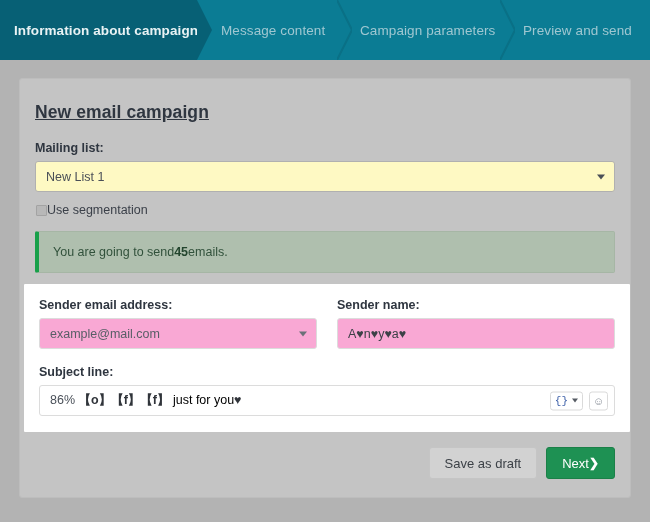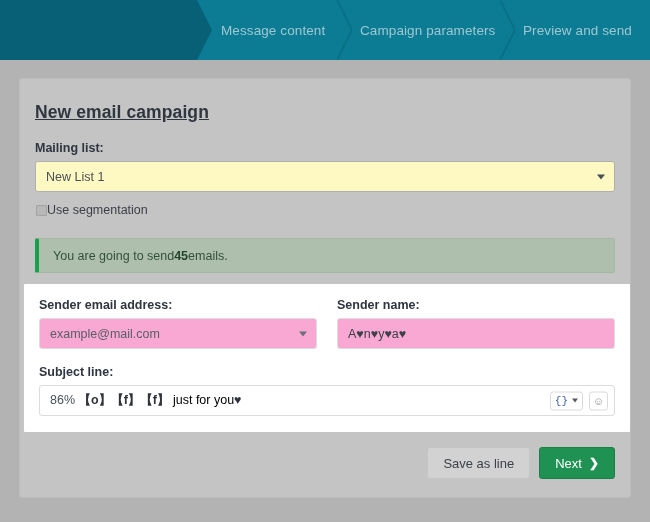--- a/index.html
+++ b/index.html
@@ -129,22 +129,22 @@
     height: 11px;
     border: 1px solid #a3a3a3;
     background: #b8b8b8;
     border-radius: 1px;
     display: inline-block;
   }
   .checkrow .lbl { font-size: 12.5px; color: #3b4049; }
 
   
   .alert {
-    margin-top: 21px;
-    height: 35px;
+    margin-top: 14px;
+    height: 42px;
     background: #afbfae;
     border: 1px solid #a6b6a5;
     border-left: 4px solid #18a04a;
     border-radius: 2px;
     display: flex;
     align-items: center;
     padding-left: 14px;
     font-size: 12.5px;
     color: #31513b;
   }
@@ -260,30 +260,31 @@
   }
   .btn-default {
     background: #d2d2d2;
     border-color: #c5c5c5;
     color: #3c4147;
   }
   .btn-primary {
     background: #1e9153;
     border-color: #1b8048;
     color: #ffffff;
-    gap: 7px;
+    gap: 0;
   }
   .btn-primary .chev { font-size: 12px; font-weight: bold; }
 </style>
 </head>
 <body>
 
 <div class="stepnav">
 
   <div class="step s1 active">
+    <span>Information about campaign</span>
     <span class="arrow">
       <svg viewBox="0 0 15 60" preserveAspectRatio="none">
         <path d="M0,0 L15,30 L0,60 Z" fill="#076075"></path>
       </svg>
     </span>
   </div>
 
   <div class="step s2">
     <span>Message content</span>
     <span class="arrow">
@@ -363,21 +364,21 @@
             <span class="emojibtn">
               <span>☺</span>
             </span>
           </span>
         </div>
       </div>
     </div>
 
     <div class="footer">
       <div class="btn btn-default">
-        <span>Save as line</span>
+        <span>Save as draft</span>
       </div>
       <div class="btn btn-primary">
         <span>Next</span>
         <span class="chev">❯</span>
       </div>
     </div>
 
   </div>
 </div>
 

